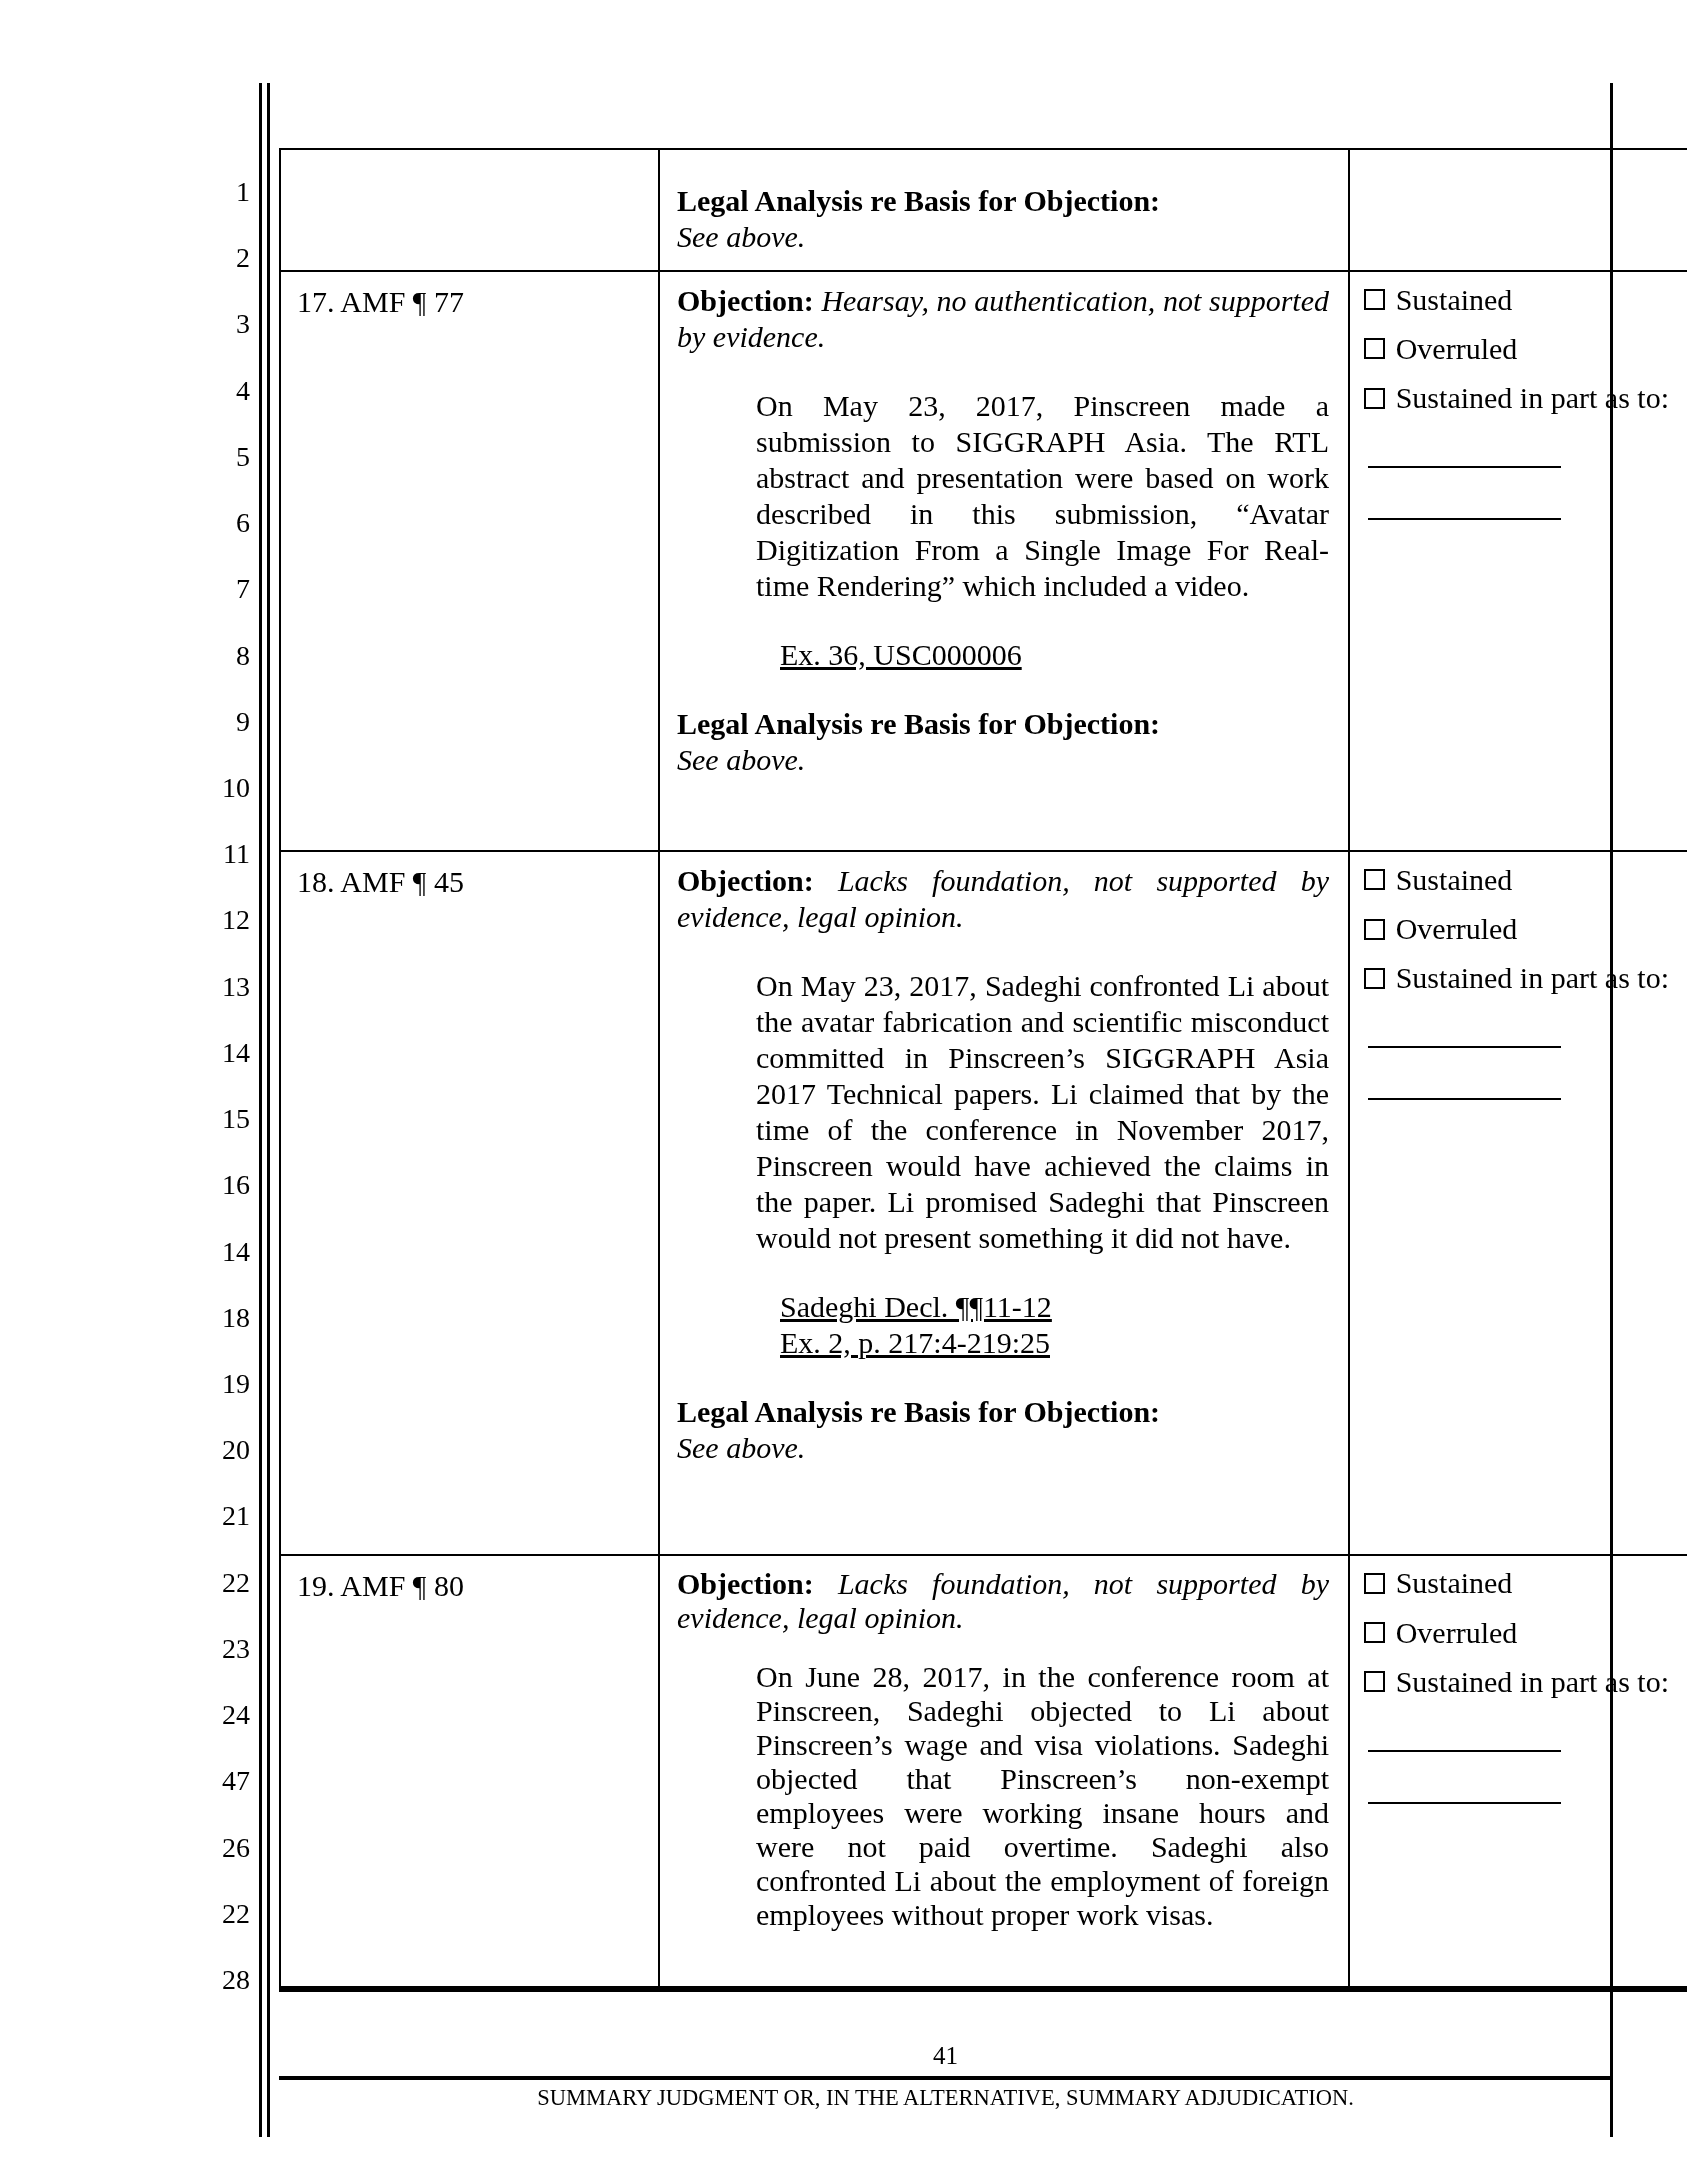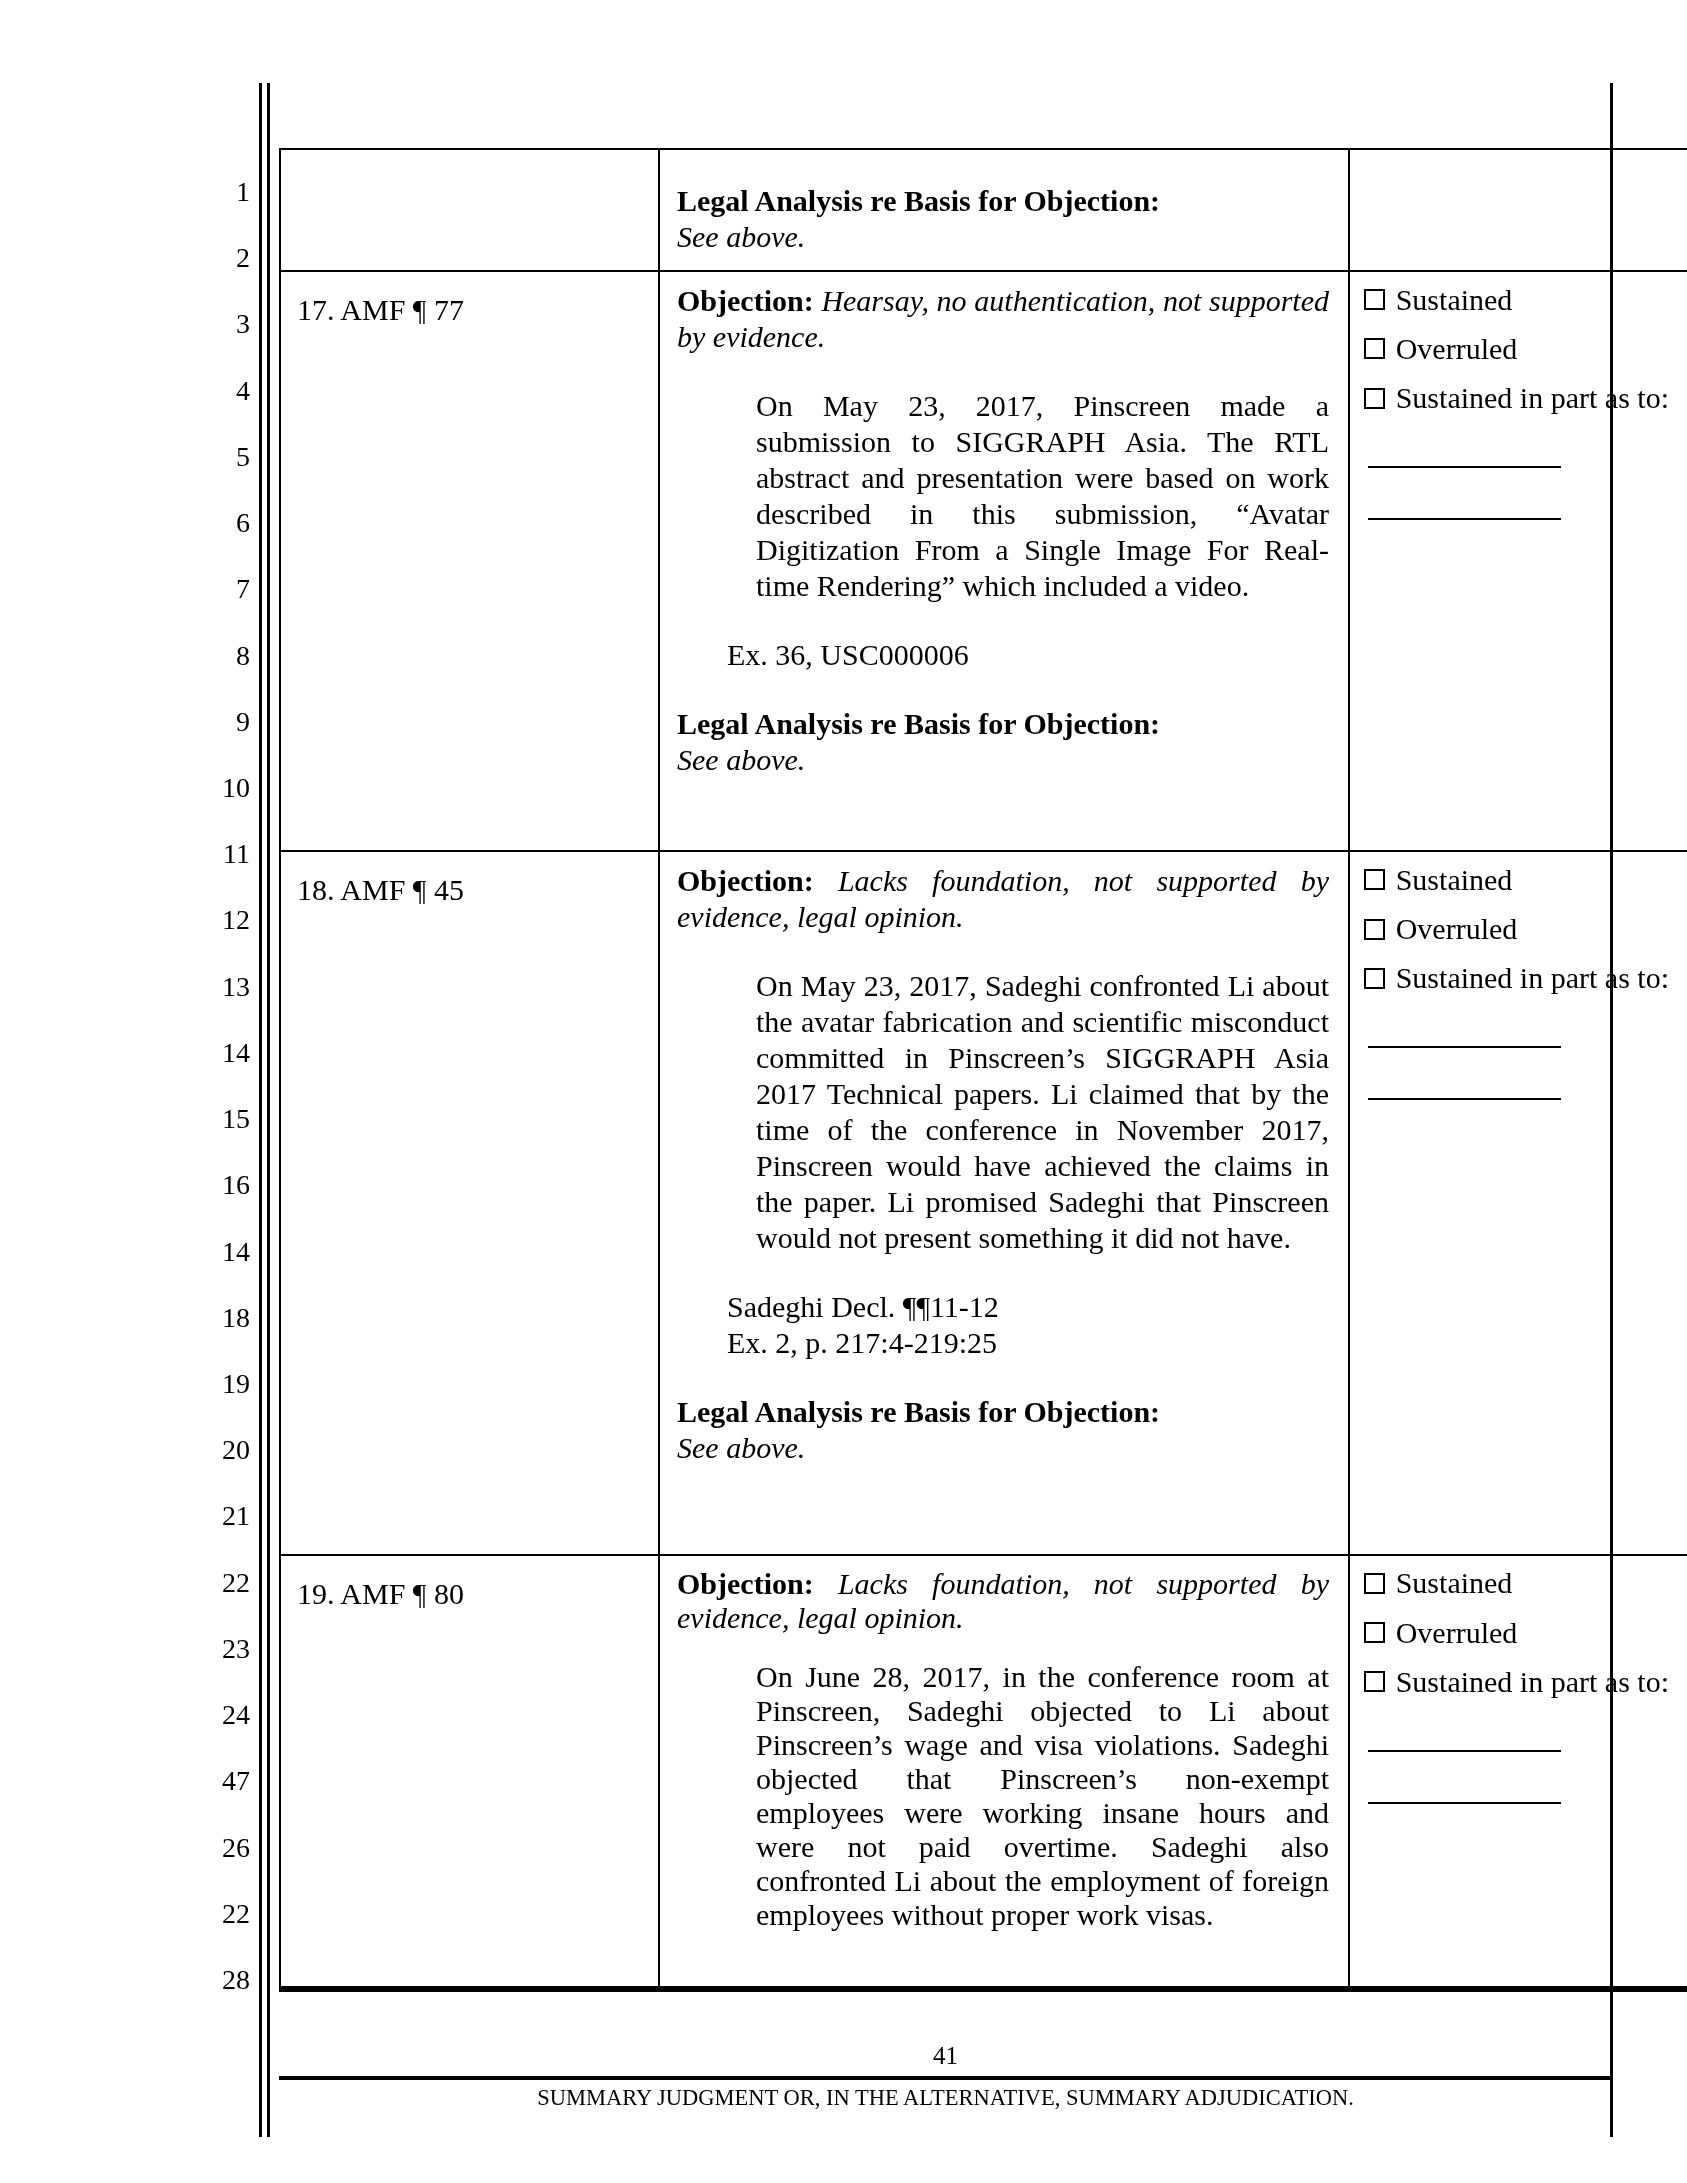--- a/index.html
+++ b/index.html
@@ -26,29 +26,29 @@
     position:absolute; left:279px; top:148px;
     width:1315px; height:1844px;
     border-collapse:collapse; table-layout:fixed;
   }
   table.objections td {
     border:2.6px solid #000; vertical-align:top;
     font-size:30px; line-height:36px;
   }
   table.objections tr.last td { border-bottom:6px solid #000; }
 
-  td.ref    { width:353px; padding:20px 8px 0 16px; }
+  td.ref    { width:353px; padding:12px 8px 0 16px; }
   td.obj    { width:652px; padding:10.6px 18.5px 0 17px; text-align:justify; }
   td.ruling { width:311px; padding:9.3px 16px 0 14.6px; }
   tr.cont td.obj { padding-top:33px; }
 
   .lead-bold   { font-weight:bold; }
   .lead-italic { font-style:italic; }
   .body-para   { margin:33px 0 0 79px; text-align:justify; }
-  .cites       { margin:33px 0 0 50px; }
+  .cites       { margin:33px 0 0 103px;text-decoration:underline; }
   .legal-h     { font-weight:bold; margin-top:33px; }
   .legal-t     { font-style:italic; }
 
   
   tr.last td.obj { line-height:34px; }
   tr.last .body-para { margin-top:25px; }
 
   
   .rule-item { margin-bottom:13.2px; }
   .rule-item.partial { text-align:justify; margin-bottom:0; }

